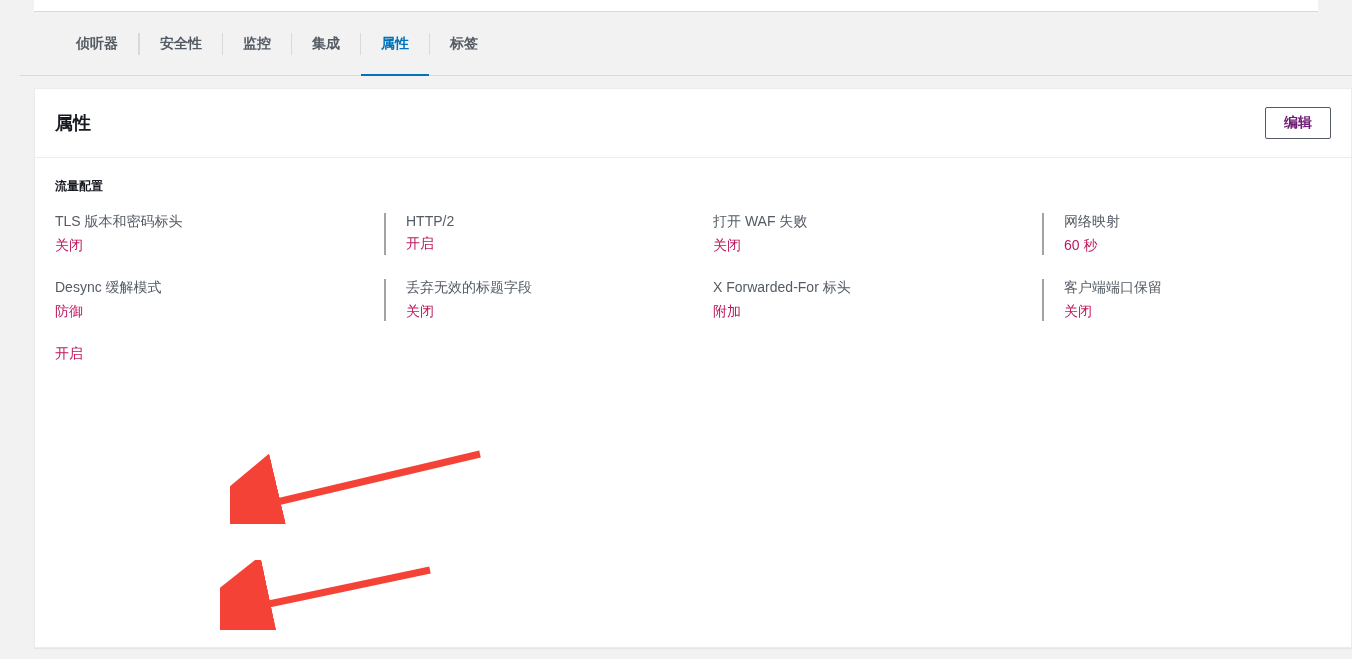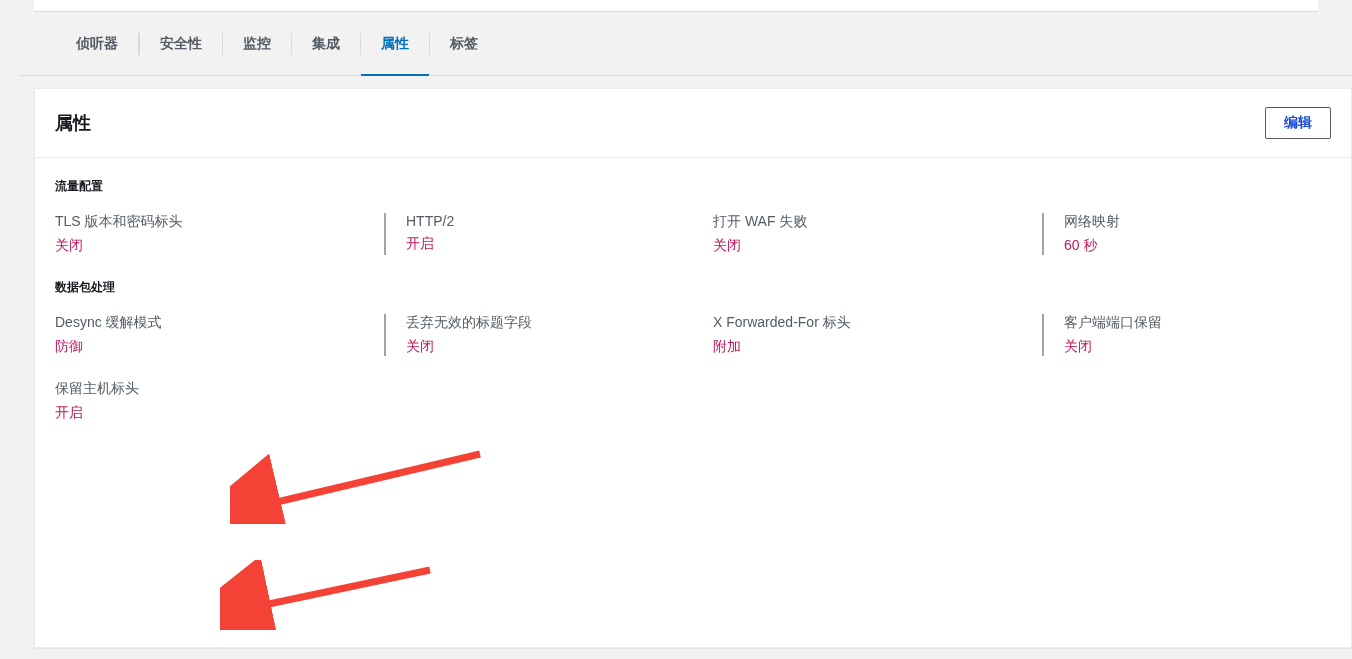--- a/index.html
+++ b/index.html
@@ -87,21 +87,21 @@
       font-weight: 700;
       color: #16191f;
     }
 
     .edit-button {
       border: 1px solid #545b64;
       background: #fff;
       padding: 6px 18px;
       font-size: 14px;
       font-weight: 700;
-      color: #1d4ed8;
+      color: #701a75;
       cursor: pointer;
       border-radius: 2px;
     }
 
     .panel-body {
       padding: 20px;
     }
 
     .section-title {
       font-size: 12px;
@@ -196,40 +196,38 @@
       <div class="field">
         <div class="field-label">打开 WAF 失败</div>
         <div class="field-value">关闭</div>
       </div>
       <div class="field right-col">
         <div class="field-label">网络映射</div>
         <div class="field-value">60 秒</div>
       </div>
     </div>
 
-    <div class="section-title">数据包处理</div>
     <div class="grid">
       <div class="field">
         <div class="field-label">Desync 缓解模式</div>
         <div class="field-value">防御</div>
       </div>
       <div class="field right-col">
         <div class="field-label">丢弃无效的标题字段</div>
         <div class="field-value">关闭</div>
       </div>
       <div class="field">
         <div class="field-label">X Forwarded-For 标头</div>
         <div class="field-value">附加</div>
       </div>
       <div class="field right-col">
         <div class="field-label">客户端端口保留</div>
         <div class="field-value">关闭</div>
       </div>
       <div class="field">
-        <div class="field-label">保留主机标头</div>
         <div class="field-value">开启</div>
       </div>
       <div></div>
     </div>
 
   </div>
 </div>
 
 <svg class="arrow" style="left:230px; top:444px;" width="260" height="80" viewBox="0 0 260 80">
   <defs>

